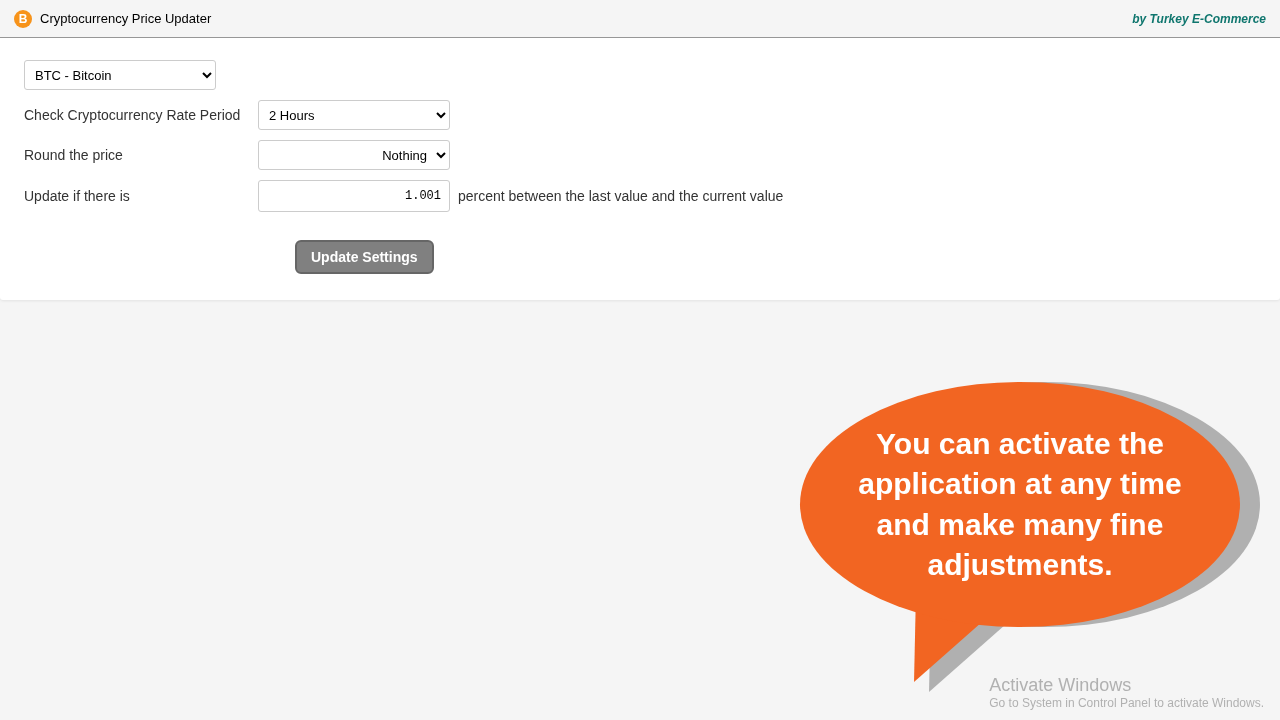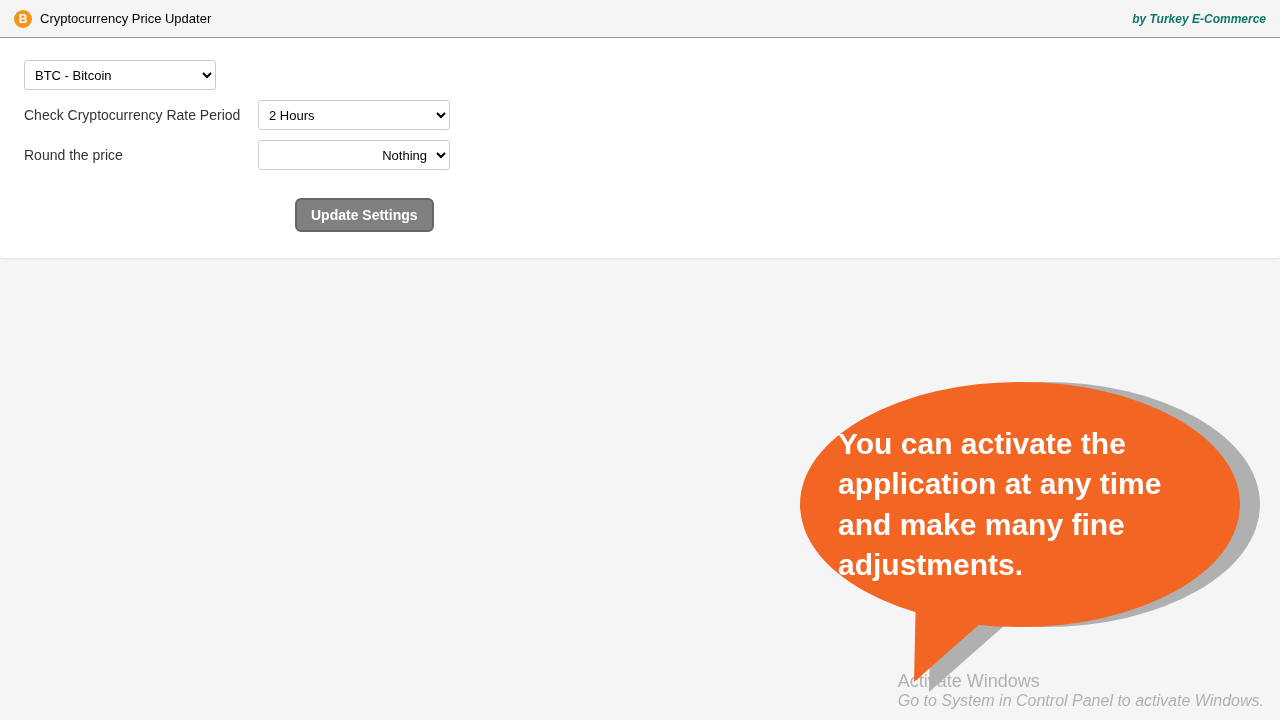--- a/index.html
+++ b/index.html
@@ -108,21 +108,21 @@
     z-index: 1;
   }
   .bubble {
     position: absolute;
     left: 0; top: 12px;
     width: 440px; height: 245px;
     background: #f26522;
     border-radius: 50%;
     z-index: 2;
     display: flex; align-items: center; justify-content: center;
-    text-align: left;
+    text-align: center;
     padding: 30px 38px;
   }
   .bubble-text {
     color: #fff;
     font-size: 30px;
     font-weight: 700;
     line-height: 1.35;
     font-family: "Segoe UI", Arial, sans-serif;
   }
   .bubble-tail-shadow {
@@ -149,21 +149,21 @@
   
   .watermark {
     position: absolute;
     right: 16px;
     bottom: 10px;
     text-align: left;
     color: rgba(120,120,120,0.55);
     z-index: 0;
   }
   .watermark .wline1 { font-size: 18px; }
-  .watermark .wline2 { font-size: 16px; font-style: italic; }
+  .watermark .wline2 { font-size: 12px; }
 </style>
 </head>
 <body>
 
 <div class="topbar">
   <div class="topbar-left">
     <div class="btc-icon">B</div>
     <div class="topbar-title">Cryptocurrency Price Updater</div>
   </div>
   <div class="topbar-right">by Turkey E-Commerce</div>
@@ -186,20 +186,25 @@
     </select>
   </div>
 
   <div class="form-row">
     <div class="form-label">Round the price</div>
     <select class="right-align">
       <option>Nothing</option>
     </select>
   </div>
 
+  <div class="form-row">
+    <div class="form-label">Update if there is</div>
+    <input type="text" class="num" value="1.001" style="">
+    <span class="suffix-text">percent between the last value and the current value</span>
+  </div>
 
   <div class="update-btn-row">
     <button class="update-btn">Update Settings</button>
   </div>
 
 </div>
 
 <div class="watermark">
   <div class="wline1">Activate Windows</div>
   <div class="wline2">Go to System in Control Panel to activate Windows.</div>

